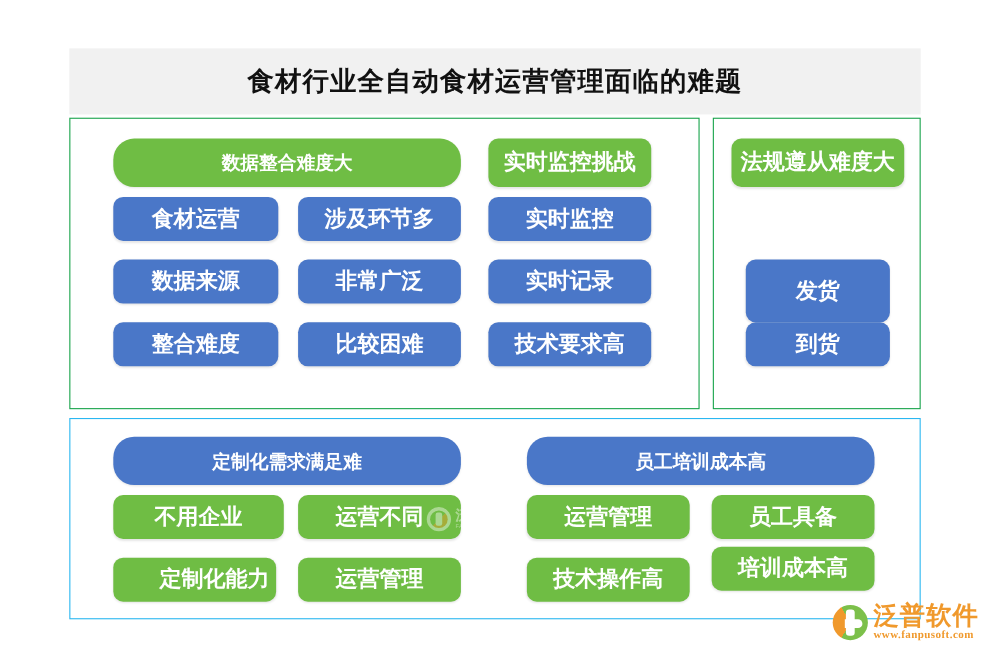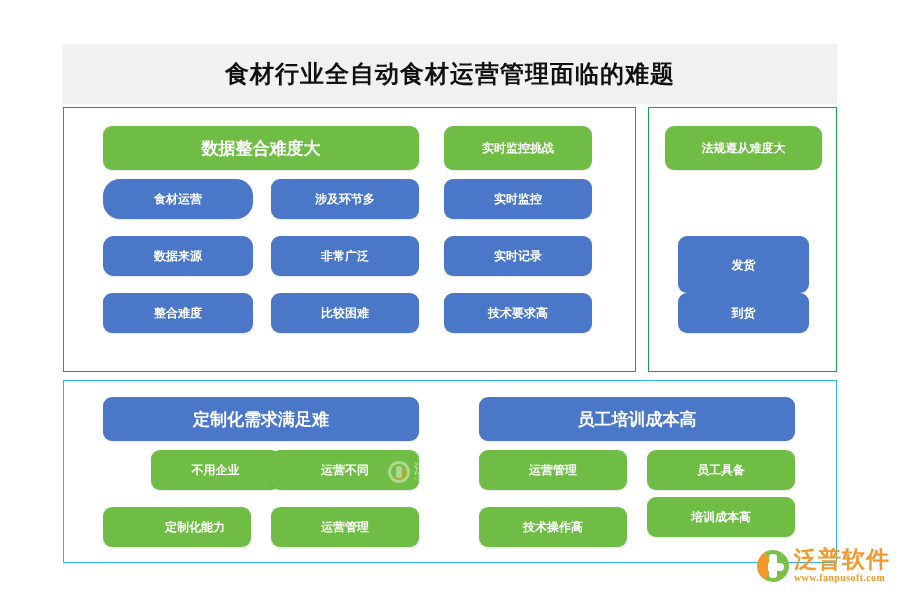--- a/index.html
+++ b/index.html
@@ -35,22 +35,22 @@
     position:absolute;box-sizing:border-box;
     display:flex;align-items:center;justify-content:center;
     border-radius:9px;
     color:#ffffff;font-weight:bold;
     text-align:center;line-height:1;
     white-space:nowrap;
     box-shadow:0 1px 2px rgba(0,0,0,.10);
   }
   .green{background:#6fbd44;}
   .blue{background:#4a77c8;}
-  .fs17{font-size:17px;}
-  .fs16{font-size:12px;}
+  .fs17{font-size:17px;border-radius:19px;}
+  .fs16{font-size:20px;}
 
   
   .watermark{
     position:absolute;left:388px;top:455px;
     width:96px;height:34px;
     display:flex;align-items:center;gap:4px;
     opacity:.42;pointer-events:none;
   }
   .wm-badge{
     width:22px;height:22px;border-radius:50%;
@@ -106,24 +106,24 @@
 <div class="canvas">
 
   <div class="header-bar">
     <div class="header-title">食材行业全自动食材运营管理面临的难题</div>
   </div>
 
   <div class="sec sec-a">
 
     <div class="pill green fs17" style="left:39px;top:18px;width:316px;height:44px;">数据整合难度大</div>
 
-    <div class="pill blue fs16" style="left:39px;top:71px;width:150px;height:40px;border-radius:17px;">食材运营</div>
+    <div class="pill blue fs16" style="left:39px;top:71px;width:150px;height:40px;">食材运营</div>
     <div class="pill blue fs16" style="left:207px;top:71px;width:148px;height:40px;">涉及环节多</div>
 
-    <div class="pill blue fs16" style="left:39px;top:128px;width:150px;height:40px;border-radius:11px;">数据来源</div>
+    <div class="pill blue fs16" style="left:39px;top:128px;width:150px;height:40px;">数据来源</div>
     <div class="pill blue fs16" style="left:207px;top:128px;width:148px;height:40px;">非常广泛</div>
 
     <div class="pill blue fs16" style="left:39px;top:185px;width:150px;height:40px;">整合难度</div>
     <div class="pill blue fs16" style="left:207px;top:185px;width:148px;height:40px;">比较困难</div>
 
     <div class="pill green fs16" style="left:380px;top:18px;width:148px;height:44px;">实时监控挑战</div>
 
     <div class="pill blue fs16" style="left:380px;top:71px;width:148px;height:40px;">实时监控</div>
     <div class="pill blue fs16" style="left:380px;top:128px;width:148px;height:40px;">实时记录</div>
     <div class="pill blue fs16" style="left:380px;top:185px;width:148px;height:40px;">技术要求高</div>
@@ -133,21 +133,21 @@
     <div class="pill green fs16" style="left:16px;top:18px;width:157px;height:44px;">法规遵从难度大</div>
 
     <div class="pill blue fs16" style="left:29px;top:128px;width:131px;height:57px;">发货</div>
     <div class="pill blue fs16" style="left:29px;top:185px;width:131px;height:40px;">到货</div>
   </div>
 
   <div class="sec sec-c">
 
     <div class="pill blue fs17" style="left:39px;top:16px;width:316px;height:44px;">定制化需求满足难</div>
 
-    <div class="pill green fs16" style="left:39px;top:69px;width:129px;height:40px;margin-left:48px;">不用企业</div>
+    <div class="pill green fs16" style="left:39px;top:69px;width:155px;height:40px;">不用企业</div>
     <div class="pill green fs16" style="left:207px;top:69px;width:148px;height:40px;">运营不同</div>
 
     <div class="pill green fs16" style="left:39px;top:126px;width:148px;height:40px;padding-left:36px;">定制化能力</div>
     <div class="pill green fs16" style="left:207px;top:126px;width:148px;height:40px;">运营管理</div>
 
     <div class="pill blue fs17" style="left:415px;top:16px;width:316px;height:44px;">员工培训成本高</div>
 
     <div class="pill green fs16" style="left:415px;top:69px;width:148px;height:40px;">运营管理</div>
     <div class="pill green fs16" style="left:583px;top:69px;width:148px;height:40px;">员工具备</div>
 

